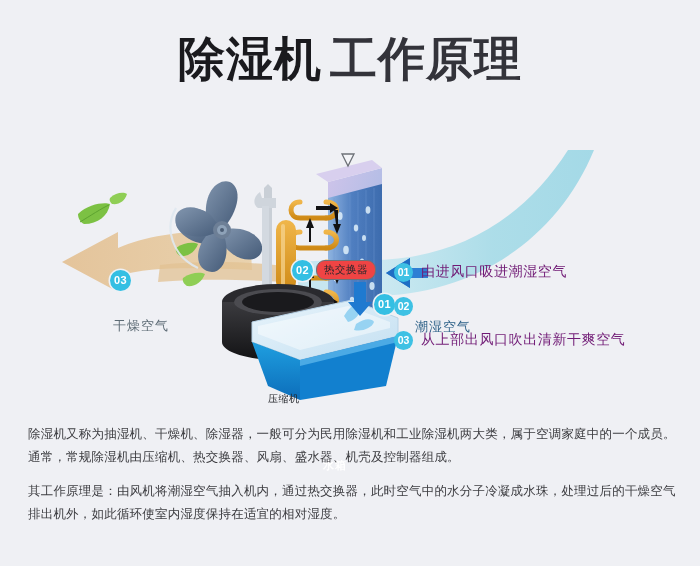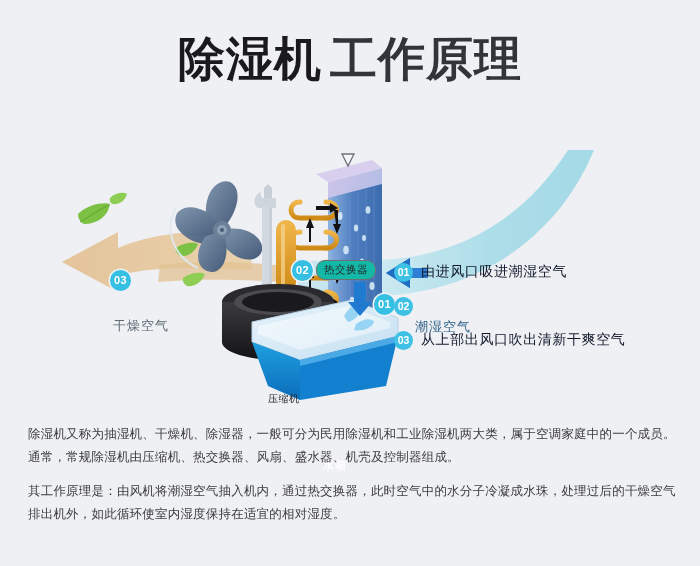--- a/index.html
+++ b/index.html
@@ -81,21 +81,21 @@
     color: #ffffff;
     letter-spacing: 1px;
     font-weight: bold;
   }
   .callout {
     position: absolute;
     left: 316px; top: 150px;
     padding: 2px 7px 3px 7px;
     border: 1.3px solid #6d7177;
     border-radius: 9px;
-    background: #14b8a6;
+    background: #ef4444;
     font-size: 10.5px;
     color: #25272c;
     letter-spacing: 0.5px;
     line-height: 13px;
   }
 
   
   .badge {
     position: absolute;
     width: 21px; height: 21px;
@@ -132,21 +132,21 @@
     background: #3ec1e4;
     color: #ffffff;
     font-size: 10.5px;
     font-weight: bold;
     line-height: 19px;
     text-align: center;
     margin-right: 8px;
   }
   .legend-text {
     font-size: 14px;
-    color: #0f172a;
+    color: #701a75;
     letter-spacing: 0.6px;
     white-space: nowrap;
   }
 
   
   .copy {
     position: absolute;
     left: 28px;
     width: 648px;
     font-size: 12.5px;

